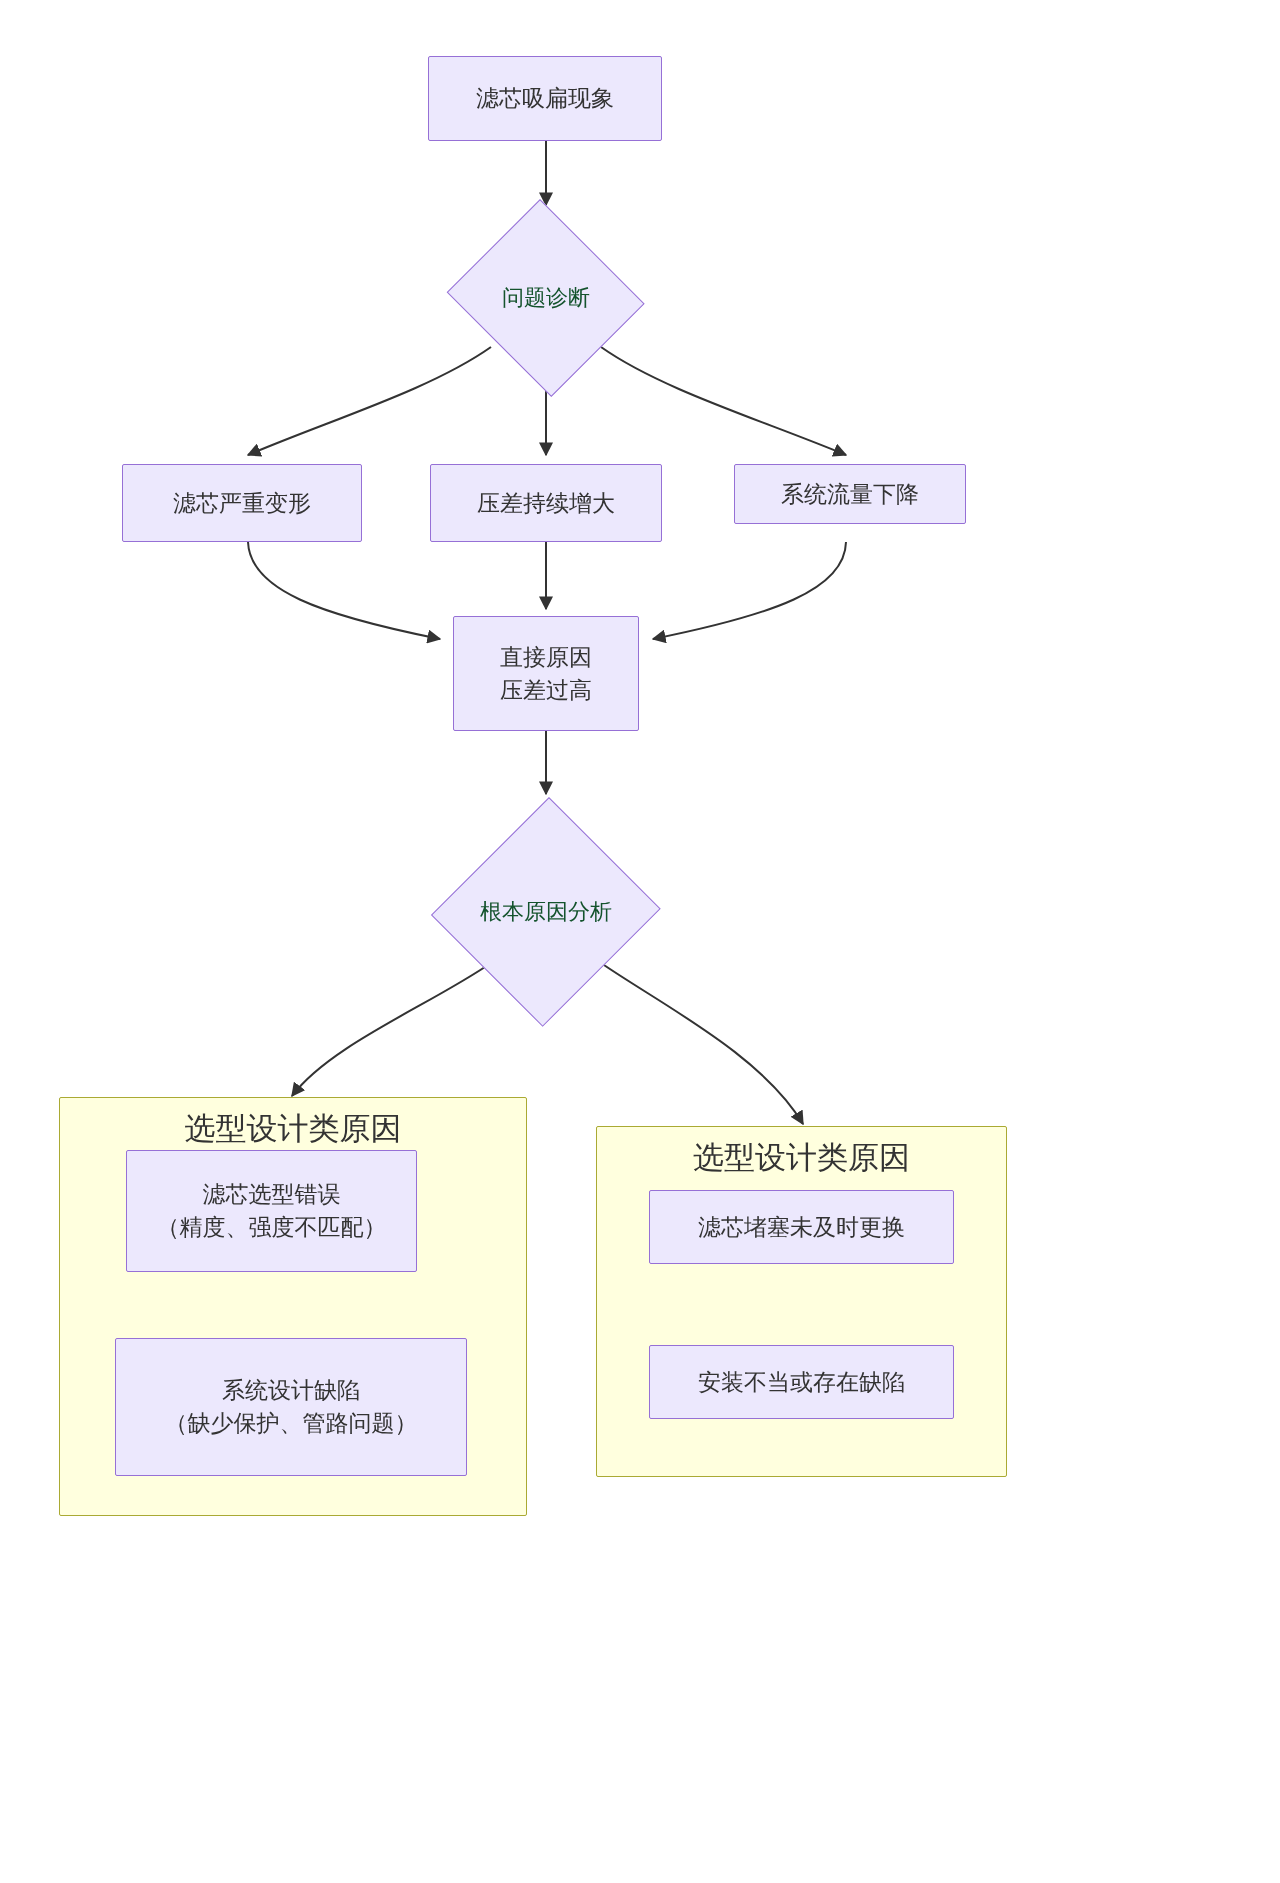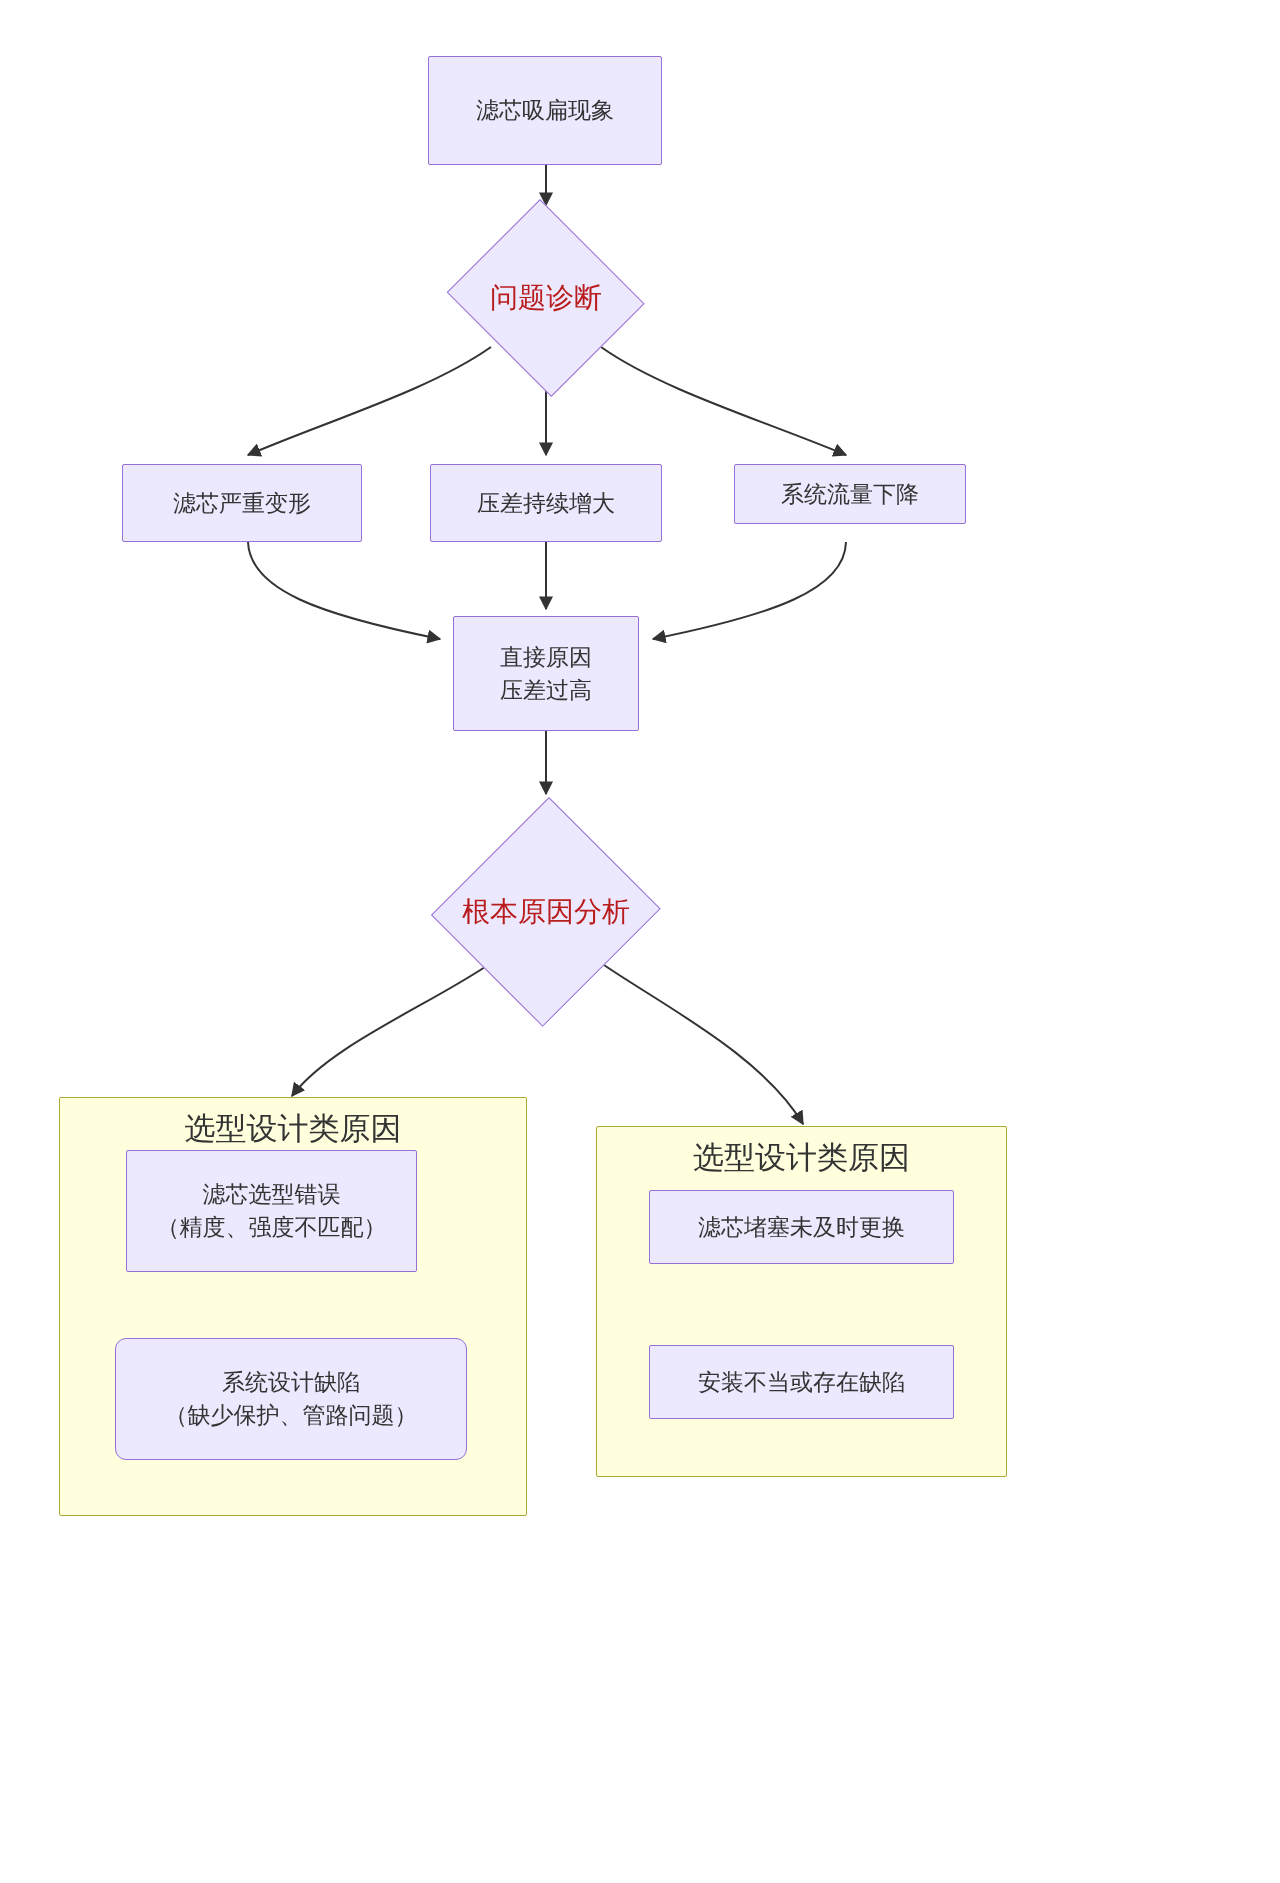--- a/index.html
+++ b/index.html
@@ -43,22 +43,22 @@
     left:50%;top:50%;
     width:70.711%;height:70.711%;
     transform:translate(-50%,-50%) rotate(45deg);
     background:#ECE8FD;
     border:1.6px solid #9670D6;
     box-sizing:border-box;
   }
   .diamond .dlabel{
     position:relative;
     z-index:2;
-    color:#b91c1c;
-    font-size:28px;
+    color:#14532d;
+    font-size:22px;
     text-align:left;
     white-space:pre-line;
   }
   .cluster{
     position:absolute;
     box-sizing:border-box;
     background:#FFFFDE;
     border:1.6px solid #AAAA33;
     border-radius:2px;
     z-index:1;
@@ -100,21 +100,21 @@
       <path d="M 846,542 C 845,590 772,615 653,639"></path>
 
       <path d="M 546,731 L 546,794"></path>
 
       <path d="M 491,963 C 430,1005 330,1045 292,1096"></path>
 
       <path d="M 601,963 C 662,1005 762,1055 803,1124"></path>
     </g>
   </svg>
 
-  <div class="node" style="left:428px;top:56px;width:234px;height:109px;">滤芯吸扁现象</div>
+  <div class="node" style="left:428px;top:56px;width:234px;height:85px;">滤芯吸扁现象</div>
 
   <div class="diamond" style="left:441px;top:205px;width:210px;height:186px;">
     <div class="dshape"></div>
     <div class="dlabel">问题诊断</div>
   </div>
 
   <div class="node" style="left:122px;top:464px;width:240px;height:78px;">滤芯严重变形</div>
 
   <div class="node" style="left:430px;top:464px;width:232px;height:78px;">压差持续增大</div>
 
@@ -126,21 +126,21 @@
   <div class="diamond" style="left:434px;top:794px;width:224px;height:236px;">
     <div class="dshape"></div>
     <div class="dlabel">根本原因分析</div>
   </div>
 
   <div class="cluster" style="left:59px;top:1097px;width:468px;height:419px;">
     <div class="cluster-title">选型设计类原因</div>
   </div>
   <div class="node" style="left:126px;top:1150px;width:291px;height:122px;">滤芯选型错误
 （精度、强度不匹配）</div>
-  <div class="node" style="left:115px;top:1338px;width:352px;height:122px;border-radius:11px;">系统设计缺陷
+  <div class="node" style="left:115px;top:1338px;width:352px;height:138px;">系统设计缺陷
 （缺少保护、管路问题）</div>
 
   <div class="cluster" style="left:596px;top:1126px;width:411px;height:351px;">
     <div class="cluster-title">选型设计类原因</div>
   </div>
   <div class="node" style="left:649px;top:1190px;width:305px;height:74px;">滤芯堵塞未及时更换</div>
   <div class="node" style="left:649px;top:1345px;width:305px;height:74px;">安装不当或存在缺陷</div>
 
 </div>
 

